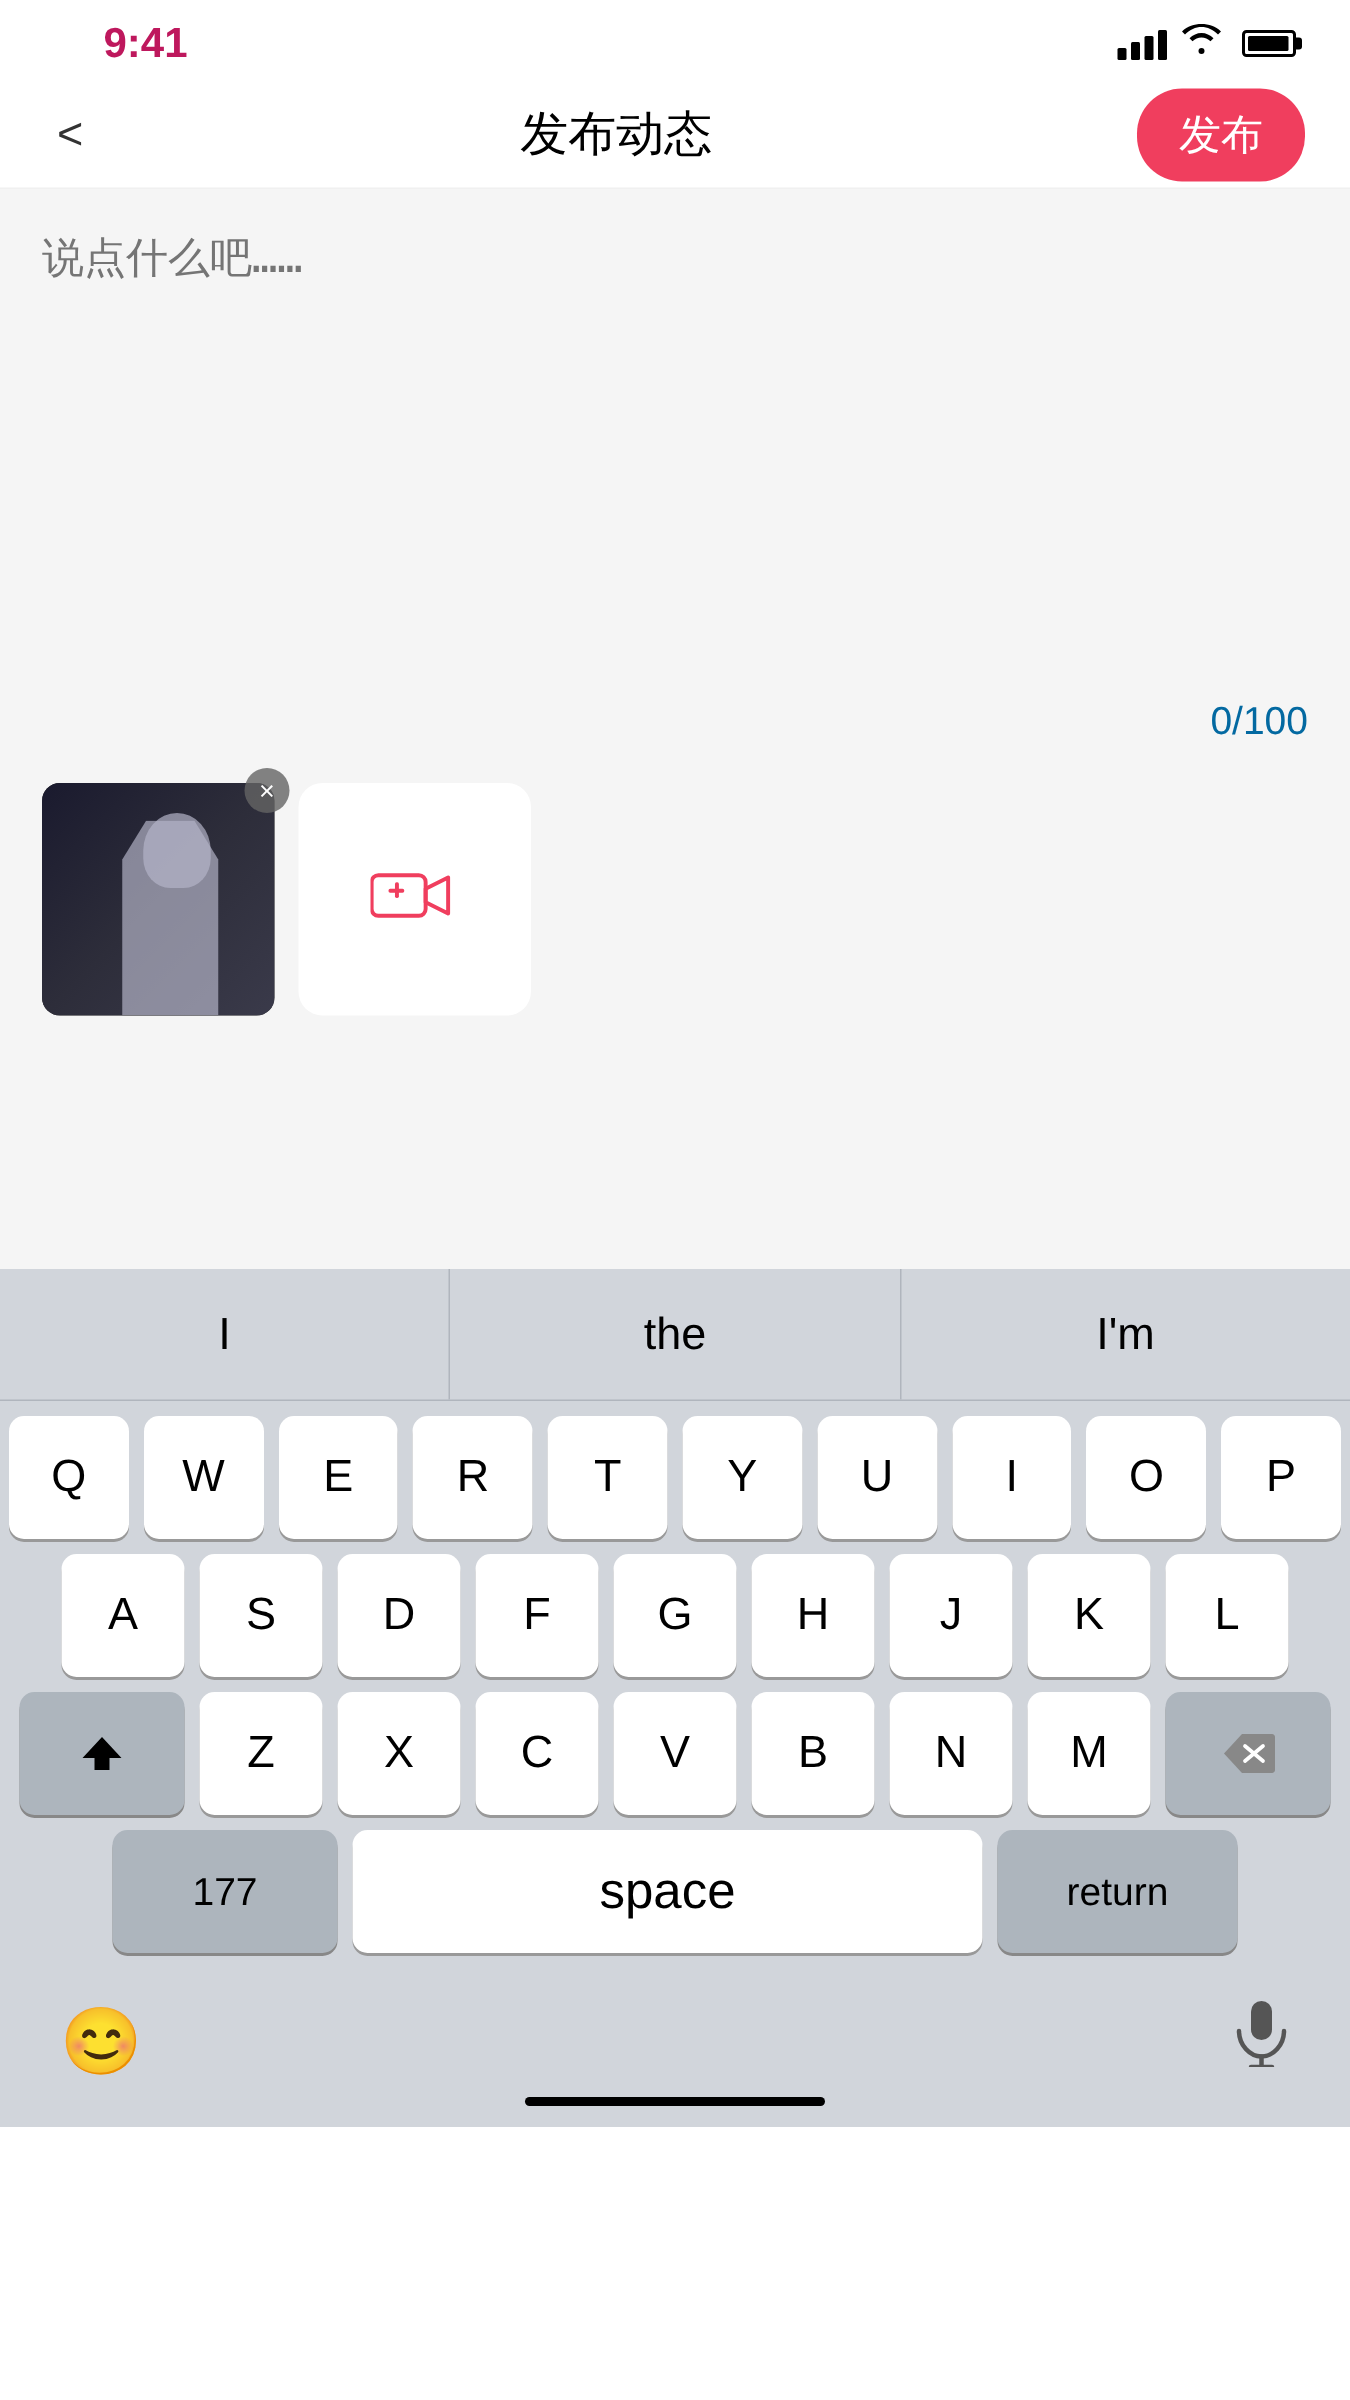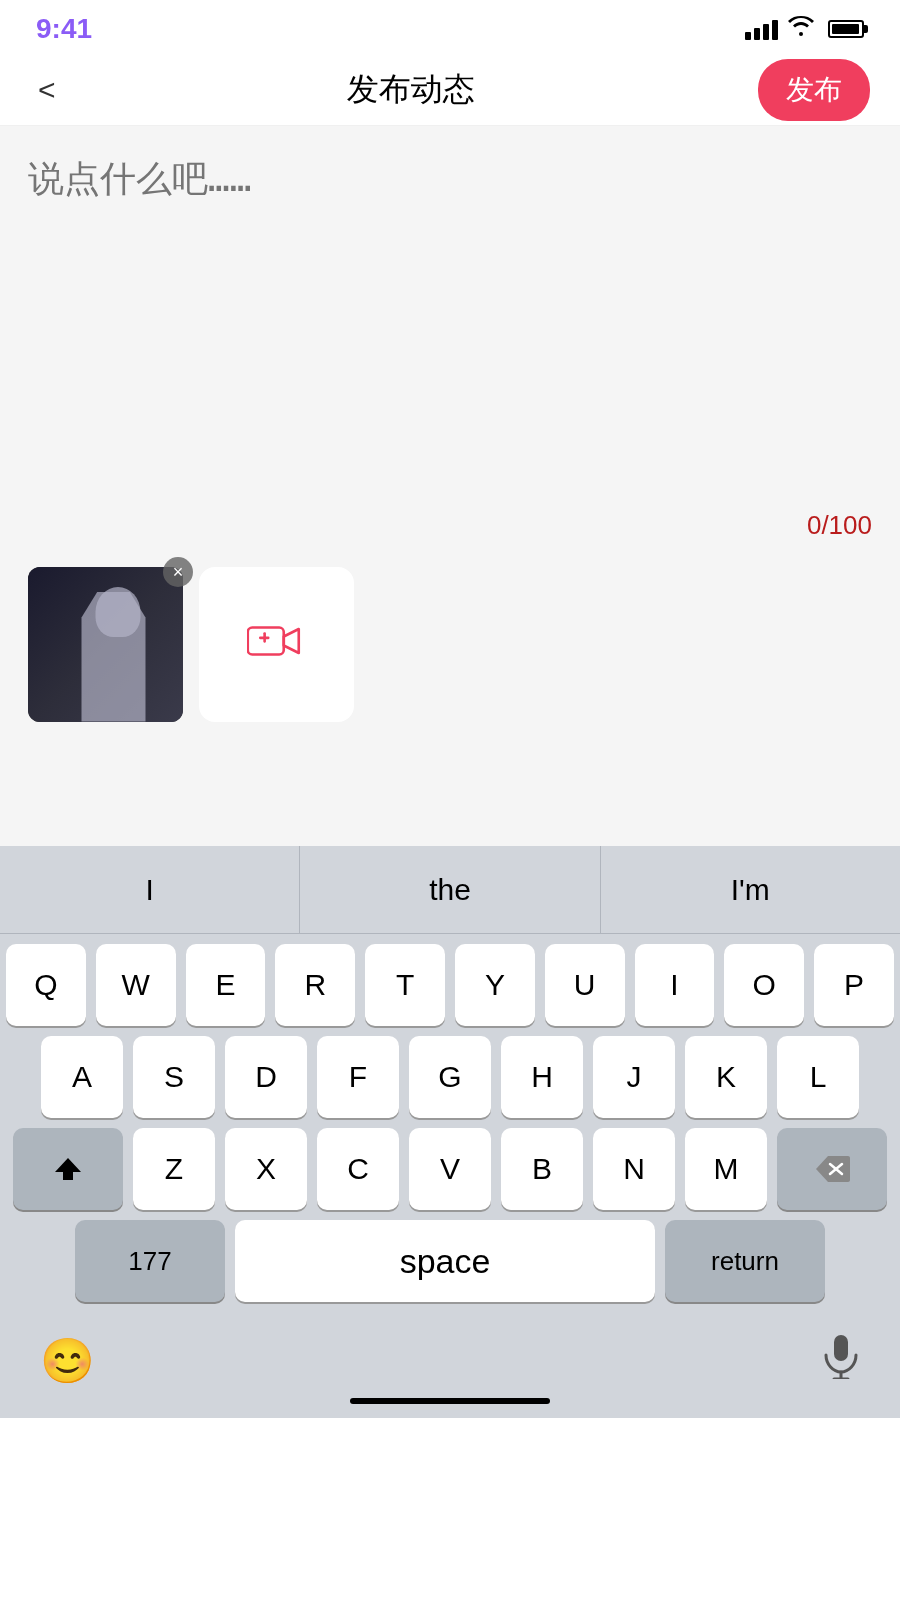--- a/index.html
+++ b/index.html
@@ -17,21 +17,22 @@
       display: flex;
       justify-content: space-between;
       align-items: center;
       padding: 14px 36px 10px 36px;
       background: #fff;
       height: 54px;
     }
     .status-time {
       font-size: 28px;
       font-weight: 600;
-      color: #8b5cf6;
+      color: #be185d;
+      margin-left: 33px;
     }
     .status-icons {
       display: flex;
       align-items: center;
       gap: 10px;
     }
     .signal-bars {
       display: flex;
       align-items: flex-end;
       gap: 3px;
@@ -110,33 +111,33 @@
     
     .content-area {
       background: #f5f5f5;
       min-height: 720px;
       padding: 24px 28px;
     }
 
     .text-input-area {
       background: #f5f5f5;
       min-height: 300px;
-      font-size: 36px;
+      font-size: 28px;
       color: #ccc;
       line-height: 1.6;
       outline: none;
       width: 100%;
       border: none;
       resize: none;
     }
 
     .char-count {
       text-align: right;
       font-size: 26px;
-      color: #b91c1c;
+      color: #0369a1;
       padding: 10px 0;
     }
 
     
     .media-row {
       display: flex;
       gap: 16px;
       padding: 16px 0;
       align-items: center;
     }

